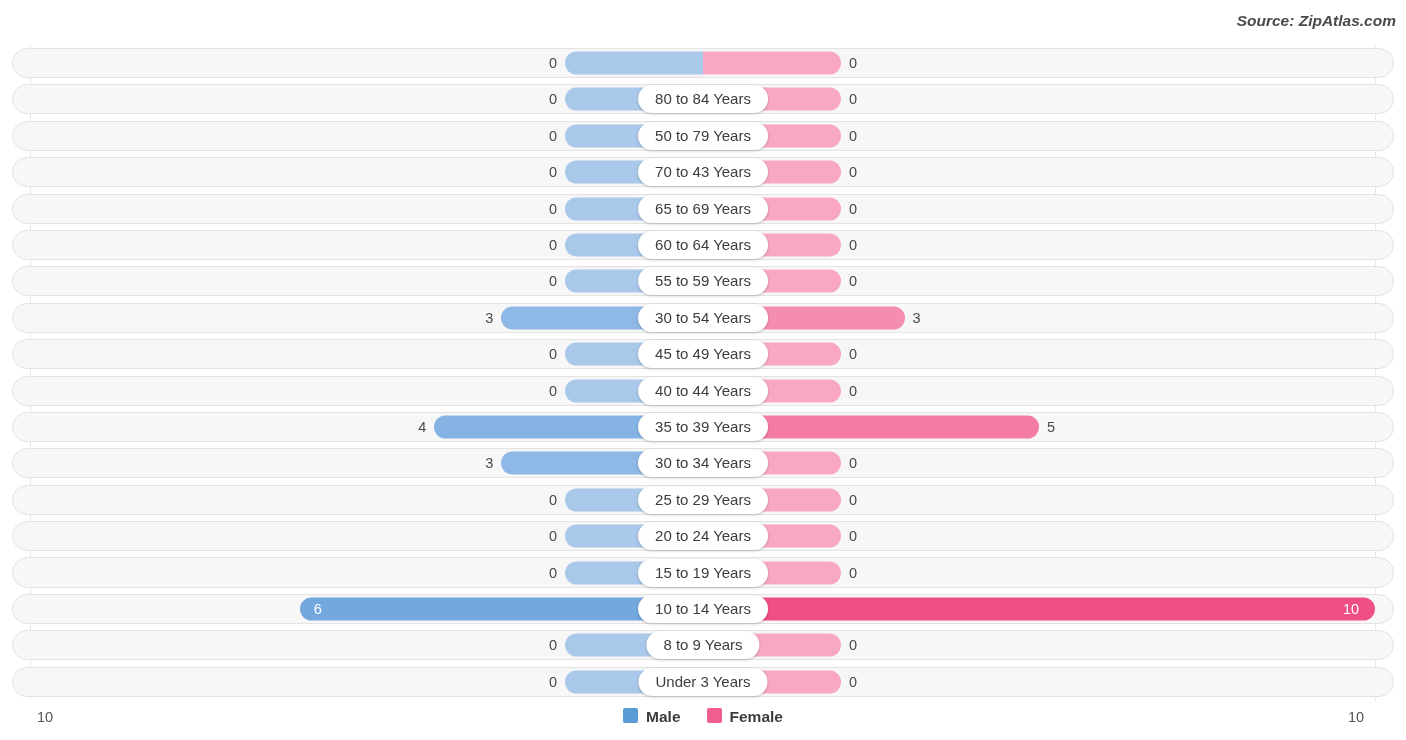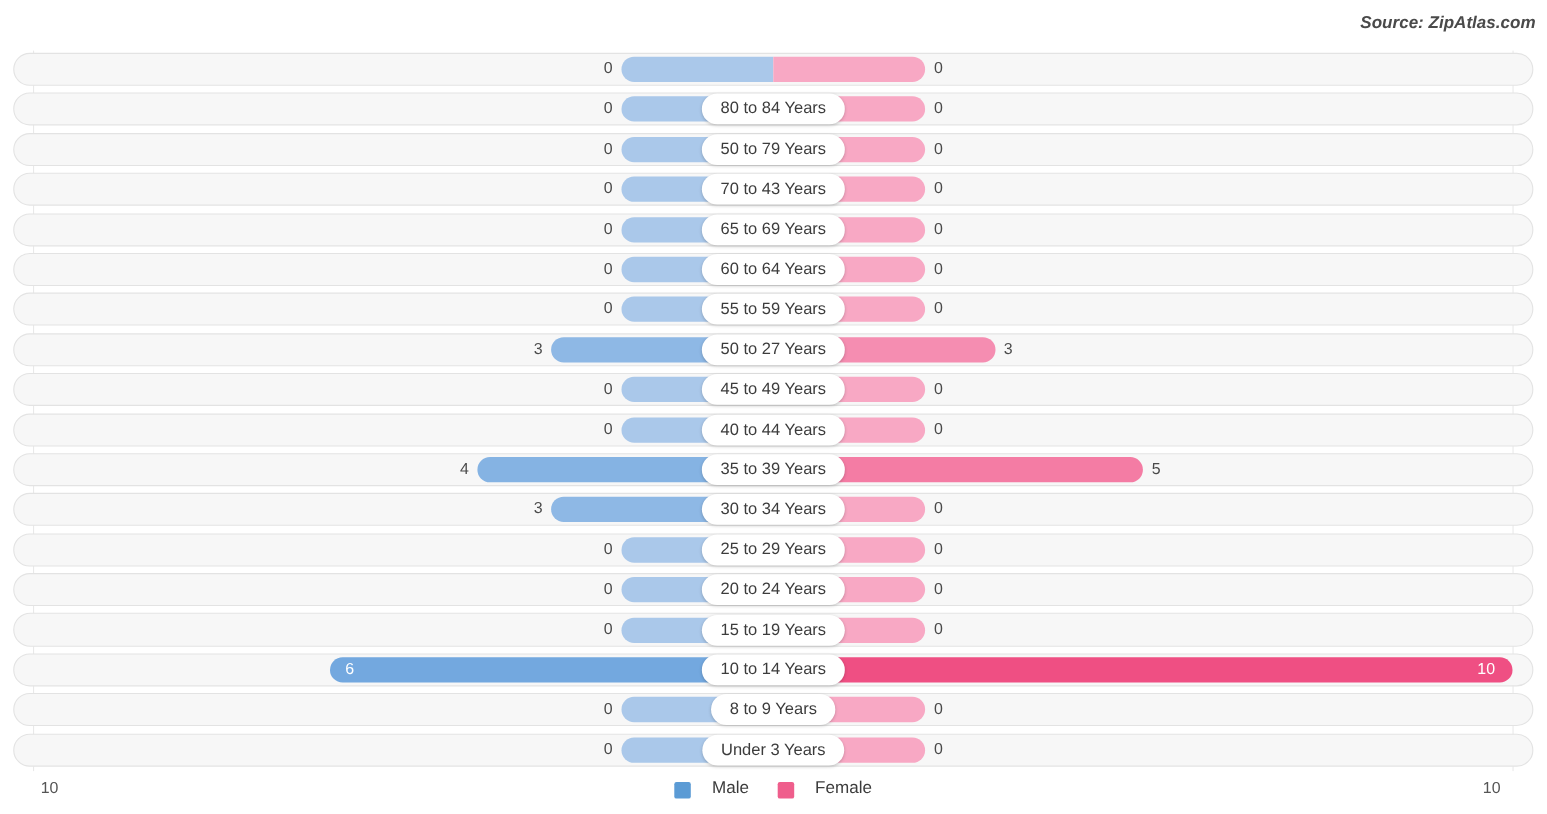--- a/index.html
+++ b/index.html
@@ -168,22 +168,23 @@
     left: 0;
     right: 0;
     top: 7px;
     display: flex;
     justify-content: center;
     align-items: center;
     gap: 26px;
   }
   .legend-item {
     display: flex;
-    align-items: flex-end;
-    gap: 19px;
+    align-items: flex-start;
+    gap: 8px;
+    font-weight: bold;
   }
   .legend-swatch {
     width: 15px;
     height: 15px;
     border-radius: 2px;
     display: block;
   }
   .legend-label {
     font-size: 15.5px;
     color: #3c3c3c;
@@ -270,21 +271,21 @@
         <div class="age-pill">55 to 59 Years</div>
       </div>
       <div class="row">
         <div class="row-track"></div>
         <div class="bars">
           <div class="bar bar-male" style="width: 201.6px; background: rgb(142, 184, 229);"></div>
           <div class="bar bar-female" style="width: 201.6px; background: rgb(245, 141, 177);"></div>
           <div class="val val-male" style="right: 912.6px;">3</div>
           <div class="val val-female" style="left: 912.6px;">3</div>
         </div>
-        <div class="age-pill">50 to 27 Years</div>
+        <div class="age-pill">30 to 54 Years</div>
       </div>
       <div class="row">
         <div class="row-track"></div>
         <div class="bars">
           <div class="bar bar-male" style="width: 138px; background: rgb(170, 200, 234);"></div>
           <div class="bar bar-female" style="width: 138px; background: rgb(248, 168, 196);"></div>
           <div class="val val-male" style="right: 849px;">0</div>
           <div class="val val-female" style="left: 849px;">0</div>
         </div>
         <div class="age-pill">45 to 49 Years</div>

